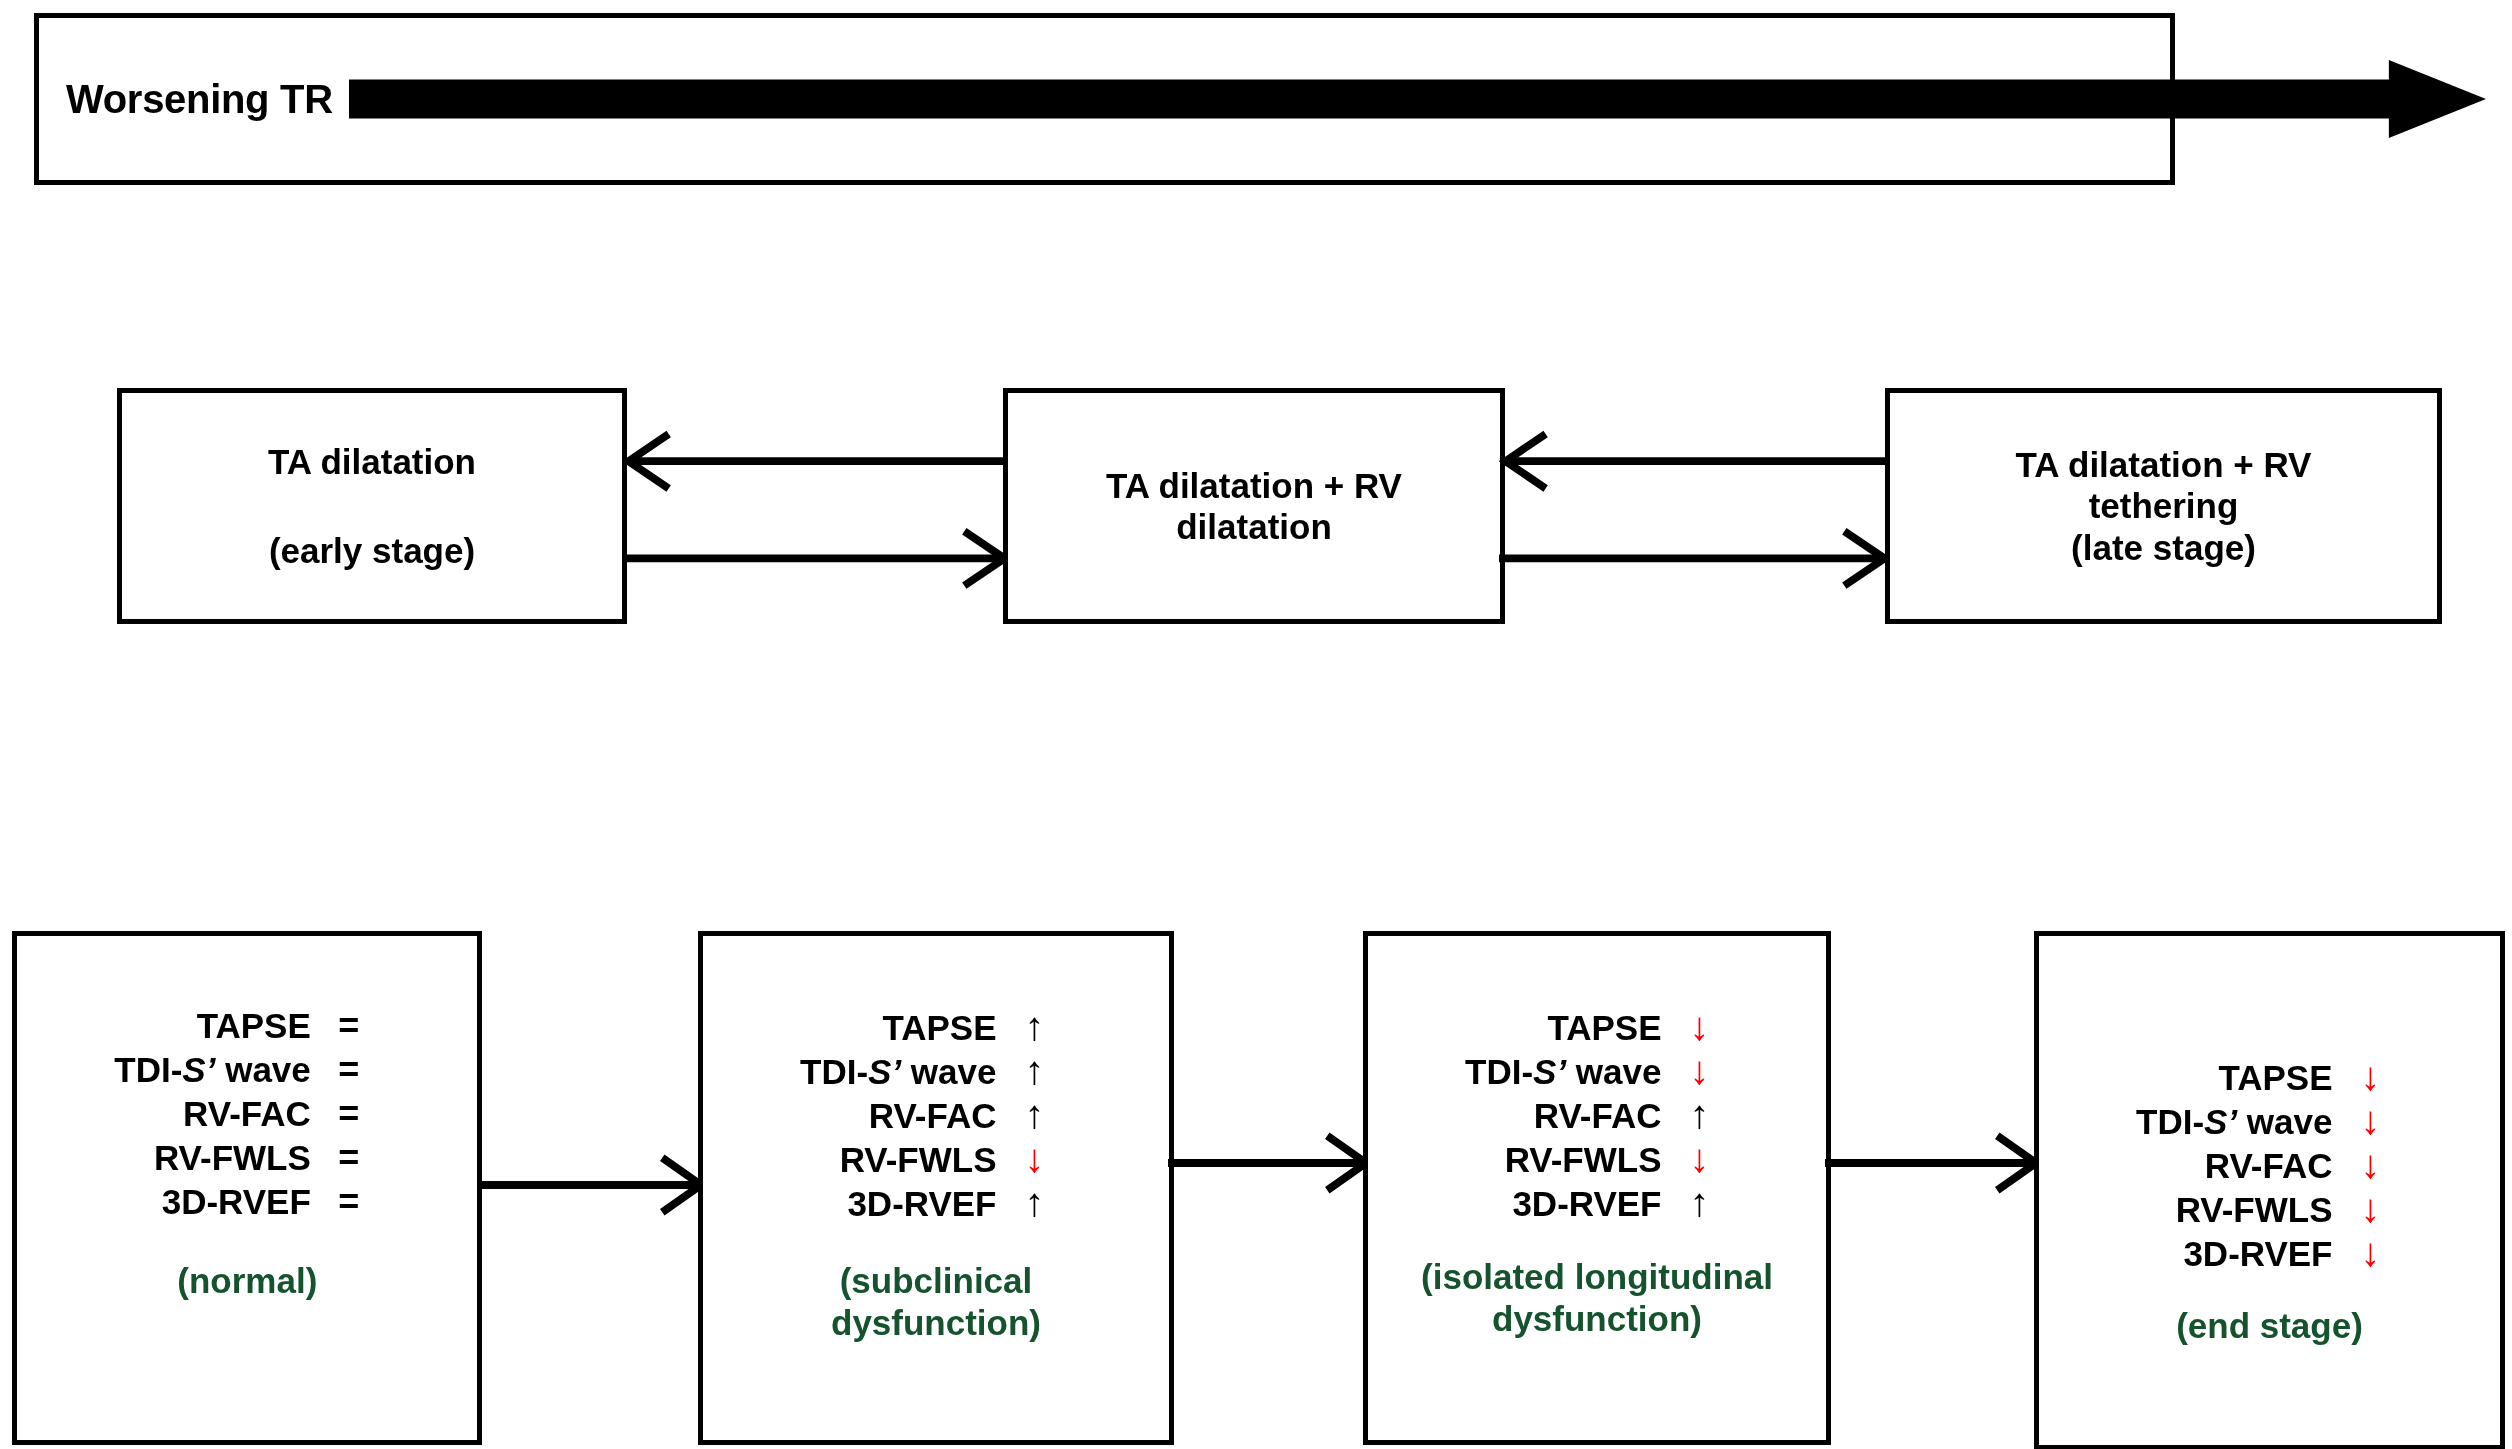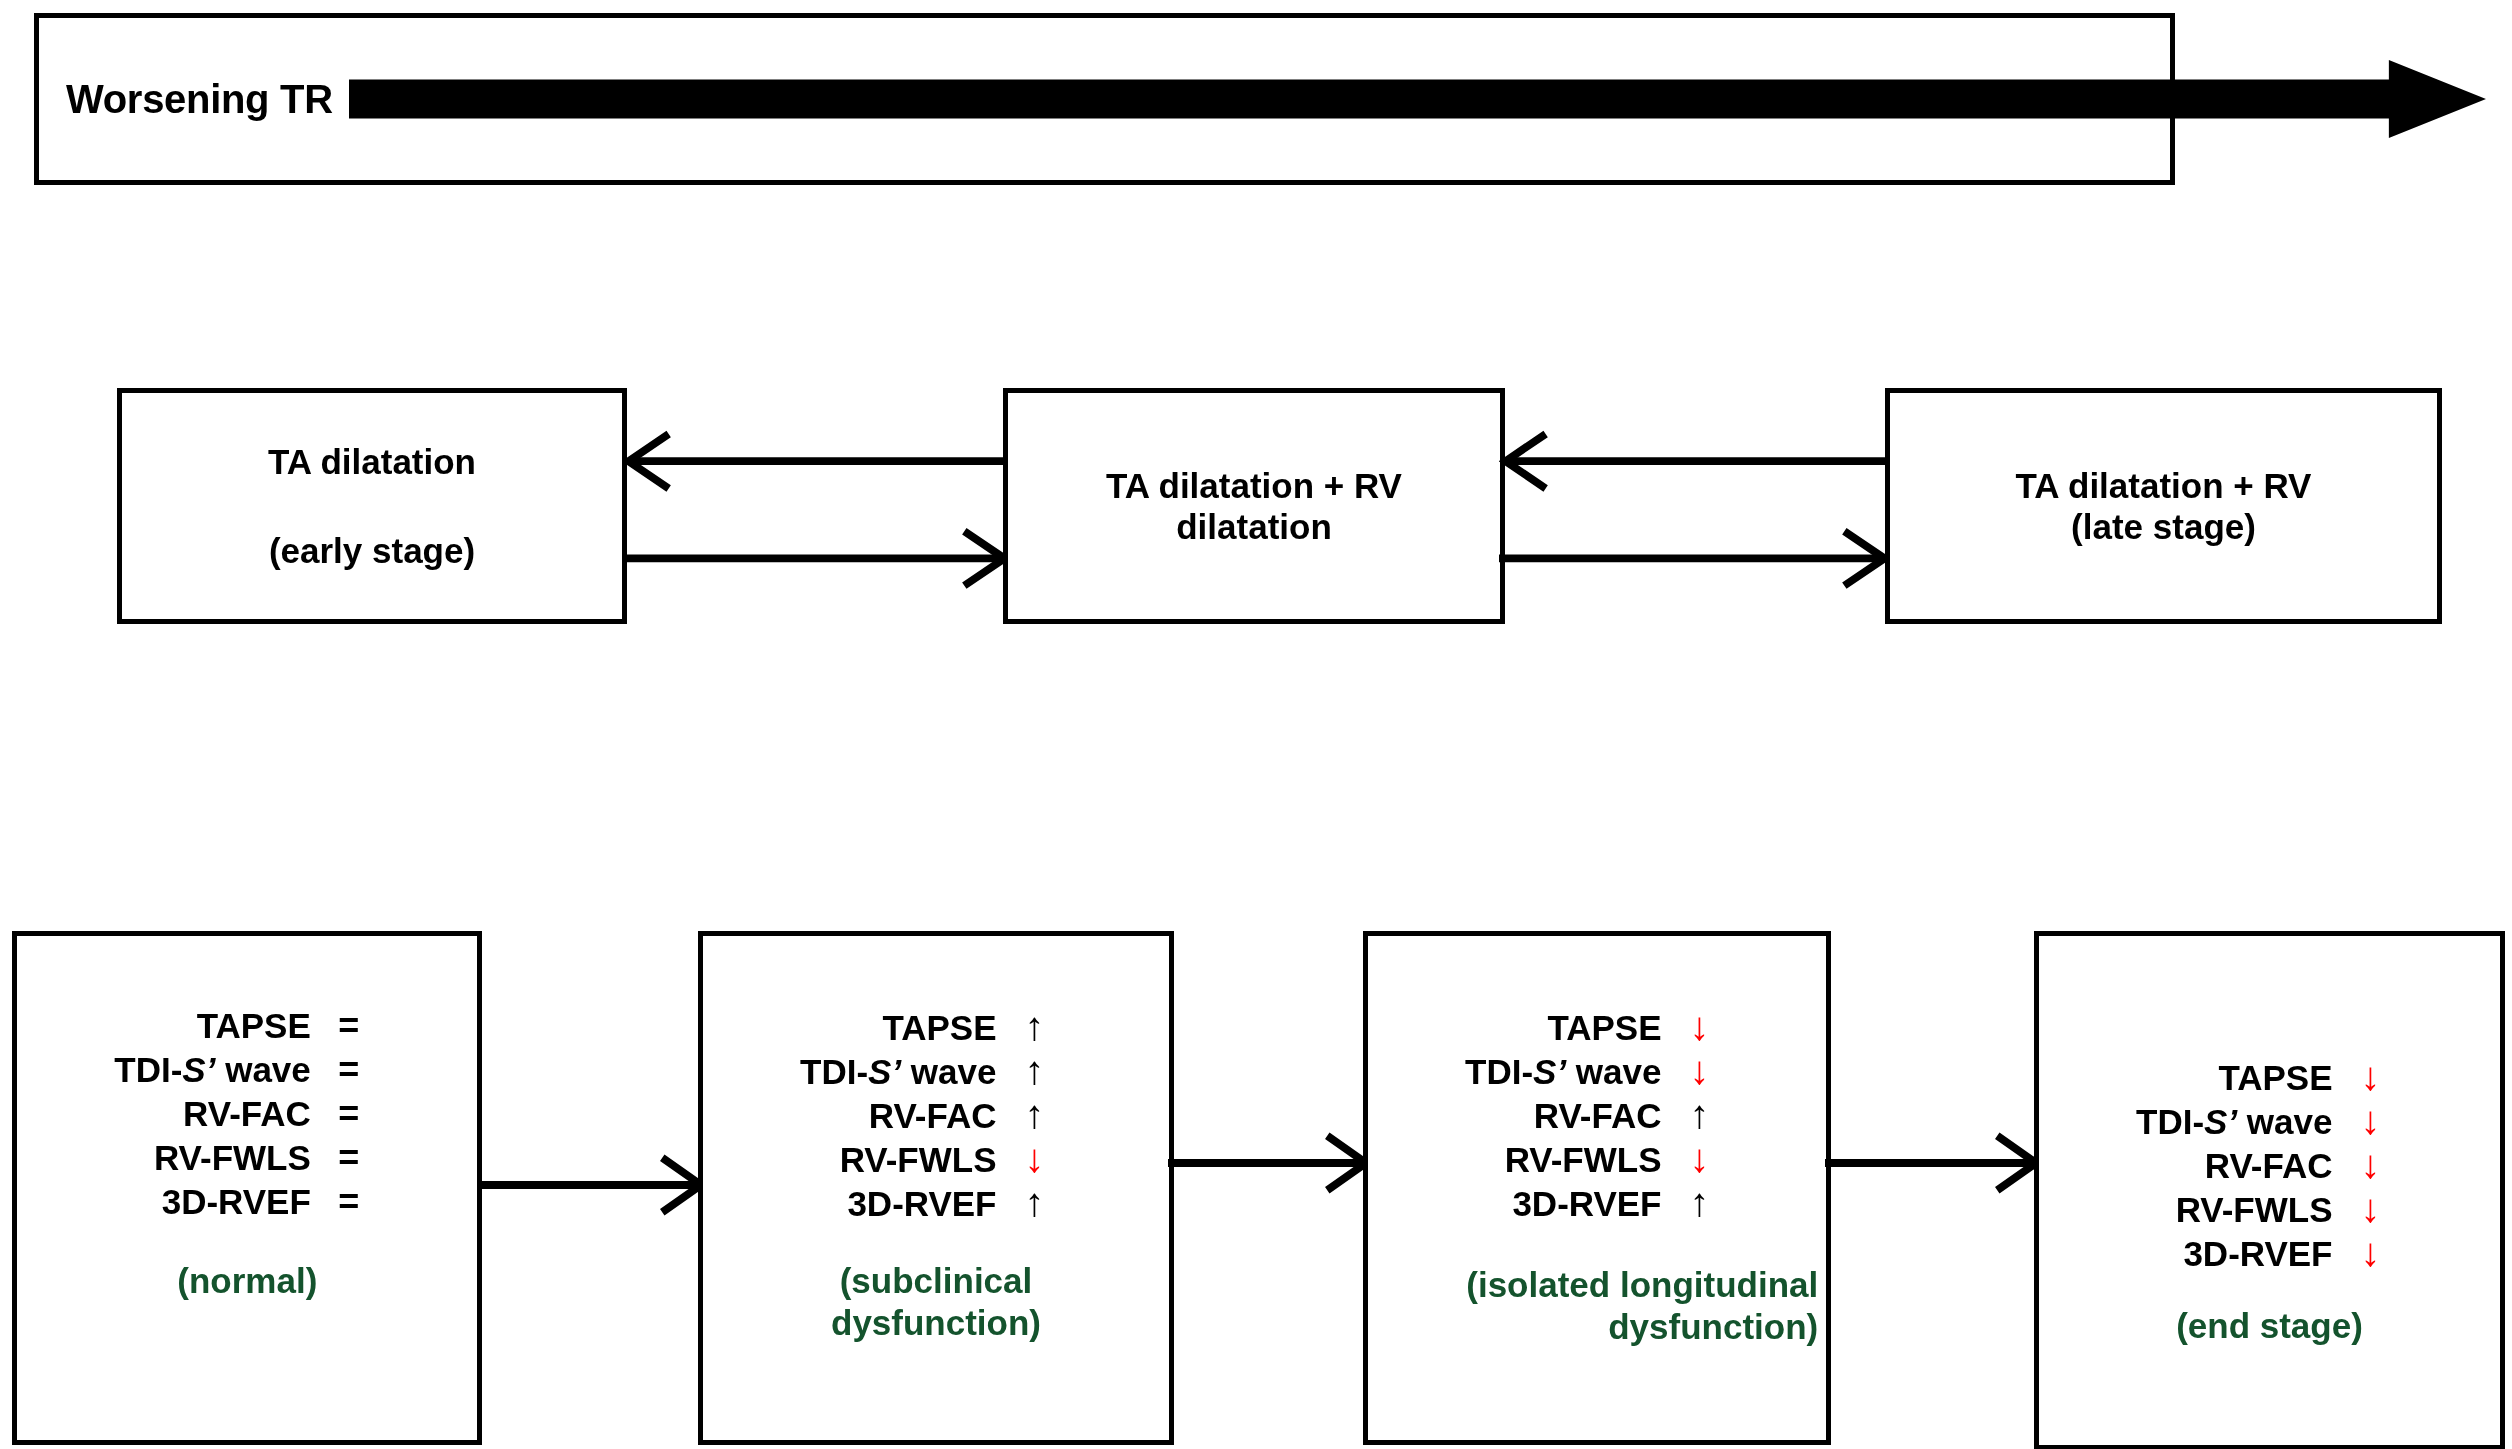--- a/index.html
+++ b/index.html
@@ -167,21 +167,21 @@
     text-align: center;
     font-size: 35px;
     font-weight: bold;
     color: #14532d;
     line-height: 1.2;
     padding: 0 7.8px;
     box-sizing: border-box;
   }
   #bot-box-1 .stage-caption { top: 324px; }
   #bot-box-2 .stage-caption { top: 324px; }
-  #bot-box-3 .stage-caption { top: 328px; text-align: right; }
+  #bot-box-3 .stage-caption { top: 320px; }
   #bot-box-4 .stage-caption { top: 369px; text-align: center; }
 
   
   #conn-bot-a { left: 477px;  top: 1146px; width: 228px; height: 78px; }
   #conn-bot-b { left: 1168px; top: 1124px; width: 202px; height: 78px; }
   #conn-bot-c { left: 1825px; top: 1124px; width: 215px; height: 78px; }
 </style>
 </head>
 <body>
 
@@ -228,20 +228,21 @@
       <polyline points="72,20 10,62 72,104" fill="none" stroke="#000000" stroke-width="12" stroke-linecap="butt"></polyline>
 
       <line x1="0" y1="212" x2="591" y2="212" stroke="#000000" stroke-width="12"></line>
       <polyline points="533,170 595,212 533,254" fill="none" stroke="#000000" stroke-width="12" stroke-linecap="butt"></polyline>
     </svg>
   </div>
 
   <div class="box mid-box" id="mid-box-3">
     <div class="mid-text">
       <div>TA dilatation + RV</div>
+      <div>tethering</div>
       <div>(late stage)</div>
     </div>
   </div>
 
   <div class="box bot-box" id="bot-box-1">
     <div class="metric-table">
       <div class="metric-row">
         <span class="metric-label">TAPSE</span>
         <span class="metric-mark equals">=</span>
       </div>

